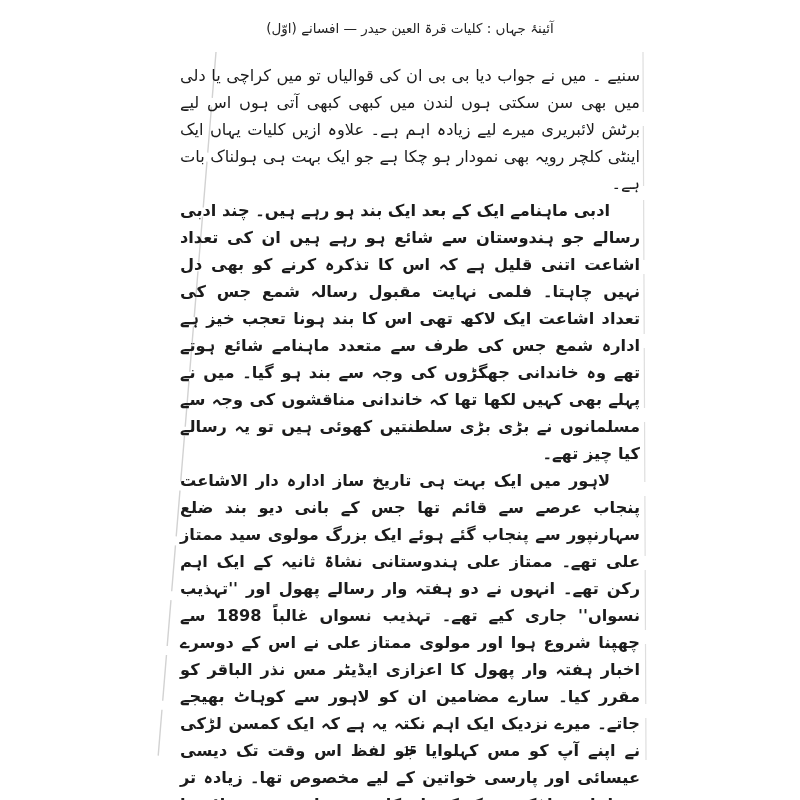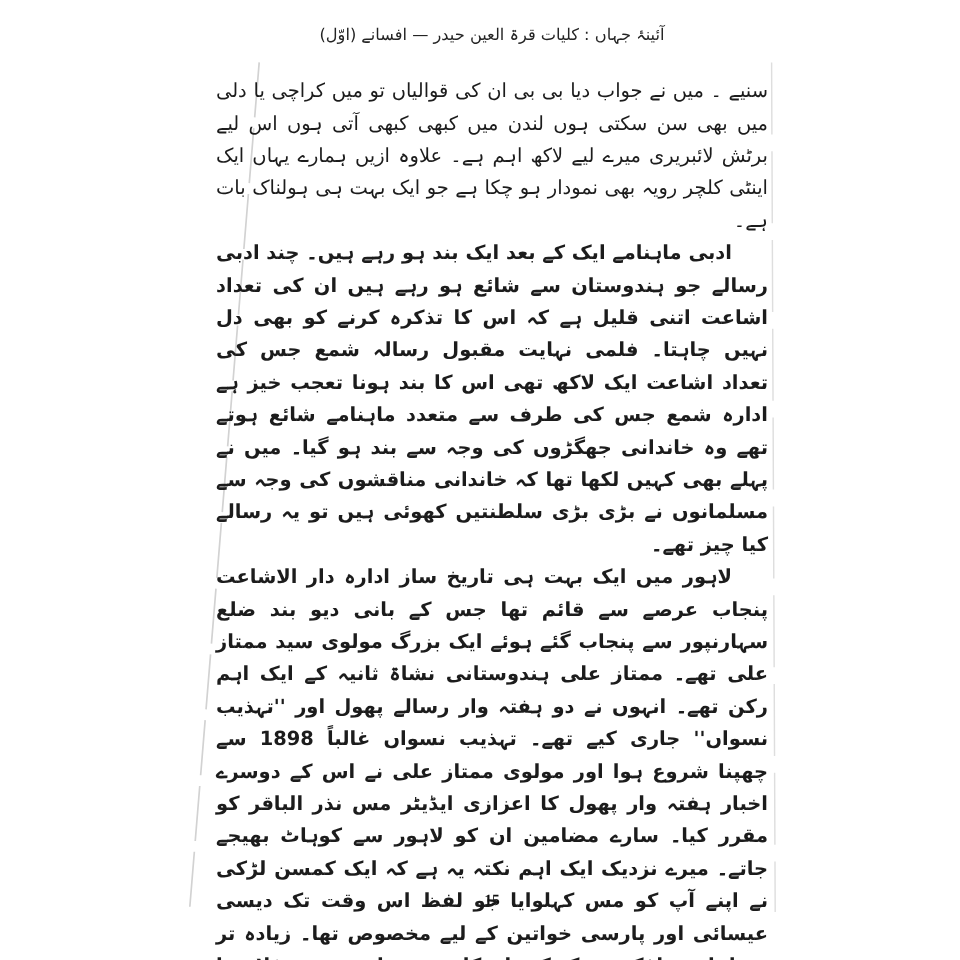--- a/index.html
+++ b/index.html
@@ -77,20 +77,20 @@
 <div class="book-page">
 
   <svg class="scan-artifacts" width="800" height="800" viewBox="0 0 800 800" aria-hidden="true">
     <line x1="216" y1="52" x2="158" y2="758" stroke="#d2d2d2" stroke-width="1.4" stroke-dasharray="46 9"></line>
     <line x1="643" y1="52" x2="646" y2="760" stroke="#dedede" stroke-width="1.2" stroke-dasharray="60 14"></line>
   </svg>
 
   <div class="page-header">آئینۂ جہاں : کلیات قرۃ العین حیدر — افسانے (اوّل)</div>
 
   <div class="body-text">
-    <p>سنیے ۔ میں نے جواب دیا بی بی ان کی قوالیاں تو میں کراچی یا دلی میں بھی سن سکتی ہوں لندن میں کبھی کبھی آتی ہوں اس لیے برٹش لائبریری میرے لیے لاکھ اہم ہے۔ علاوہ ازیں ہمارے یہاں ایک اینٹی کلچر رویہ بھی نمودار ہو چکا ہے جو ایک بہت ہی ہولناک بات ہے۔</p>
+    <p>سنیے ۔ میں نے جواب دیا بی بی ان کی قوالیاں تو میں کراچی یا دلی میں بھی سن سکتی ہوں لندن میں کبھی کبھی آتی ہوں اس لیے برٹش لائبریری میرے لیے زیادہ اہم ہے۔ علاوہ ازیں کلیات یہاں ایک اینٹی کلچر رویہ بھی نمودار ہو چکا ہے جو ایک بہت ہی ہولناک بات ہے۔</p>
     <p class="indent">ادبی ماہنامے ایک کے بعد ایک بند ہو رہے ہیں۔ چند ادبی رسالے جو ہندوستان سے شائع ہو رہے ہیں ان کی تعداد اشاعت اتنی قلیل ہے کہ اس کا تذکرہ کرنے کو بھی دل نہیں چاہتا۔ فلمی نہایت مقبول رسالہ شمع جس کی تعداد اشاعت ایک لاکھ تھی اس کا بند ہونا تعجب خیز ہے ادارہ شمع جس کی طرف سے متعدد ماہنامے شائع ہوتے تھے وہ خاندانی جھگڑوں کی وجہ سے بند ہو گیا۔ میں نے پہلے بھی کہیں لکھا تھا کہ خاندانی مناقشوں کی وجہ سے مسلمانوں نے بڑی بڑی سلطنتیں کھوئی ہیں تو یہ رسالے کیا چیز تھے۔</p>
     <p class="indent runs-on">لاہور میں ایک بہت ہی تاریخ ساز ادارہ دار الاشاعت پنجاب عرصے سے قائم تھا جس کے بانی دیو بند ضلع سہارنپور سے پنجاب گئے ہوئے ایک بزرگ مولوی سید ممتاز علی تھے۔ ممتاز علی ہندوستانی نشاۃ ثانیہ کے ایک اہم رکن تھے۔ انہوں نے دو ہفتہ وار رسالے پھول اور ''تہذیب نسواں'' جاری کیے تھے۔ تہذیب نسواں غالباً 1898 سے چھپنا شروع ہوا اور مولوی ممتاز علی نے اس کے دوسرے اخبار ہفتہ وار پھول کا اعزازی ایڈیٹر مس نذر الباقر کو مقرر کیا۔ سارے مضامین ان کو لاہور سے کوہاٹ بھیجے جاتے۔ میرے نزدیک ایک اہم نکتہ یہ ہے کہ ایک کمسن لڑکی نے اپنے آپ کو مس کہلوایا جو لفظ اس وقت تک دیسی عیسائی اور پارسی خواتین کے لیے مخصوص تھا۔ زیادہ تر مسلمانوں لڑکیوں تک کے نام کا پردہ تھا ہمشیرہ فلاں یا بنت فلاں کے نام سے مضمون لکھتی تھیں اکثر ناولوں کی ہیروئن ایک پارسی حسینہ ہوتی تھی۔ فسانۂ آزاد تو شاید 1875 میں چھپنا شروع ہوا۔ در اصل ہماری سماجی تاریخ ایک عظیم الشان داستان ہے۔ امیر زادیاں، نواب زادیاں، سب مسلمان ان کے علاوہ ڈومینوں، میراثوں اور کہارنوں کی ایک رنگا رنگ اور سحر انگیز لیکن حقیقی دنیا، پنڈت رتن ناتھ نے اپنے اس MAGNUM OPUS میں اپنے جادو نگار قلم سے آباد کر دیئے۔ ایسا حیرت انگیز اجتماعی ناول میرا خیال ہے ہندوستان یا ایشیا کی کسی اور زبان میں نہیں لکھا گیا۔ سرشار نے اردو فکشن کا ایک سر بہ فلک قلعہ تعمیر کیا۔ اور اس کے ارد گرد حسین ترین باغات سجائے ۔ اردو فکشن میں اتنا معرکۃ الآراء شاہ کار کس طرح تصنیف کیا گیا۔ اس کی وجہ محض ایک تھی اردو اس وقت ہندوستانی تہذیب کی ایک درخشاں</p>
   </div>
 
   <div class="page-number">15</div>
 
 </div>
 
 </body></html>

